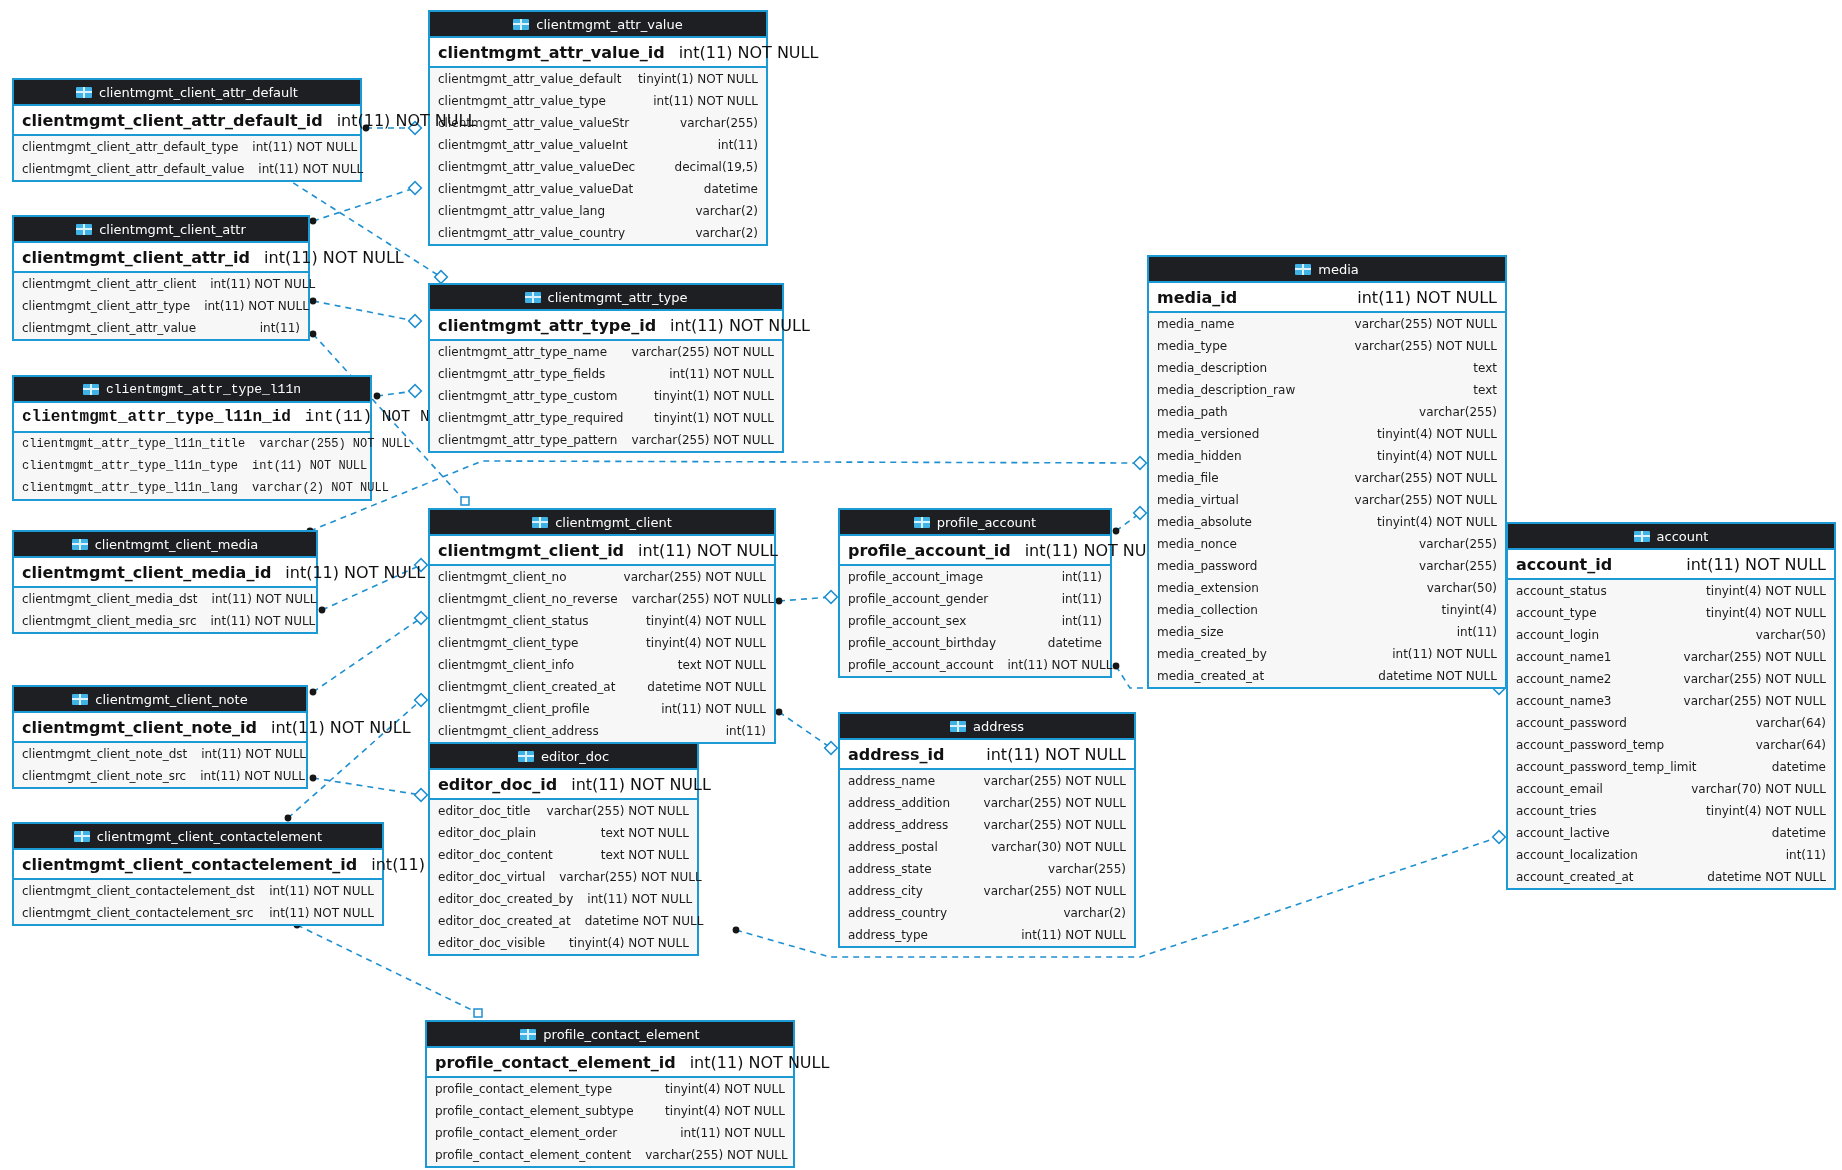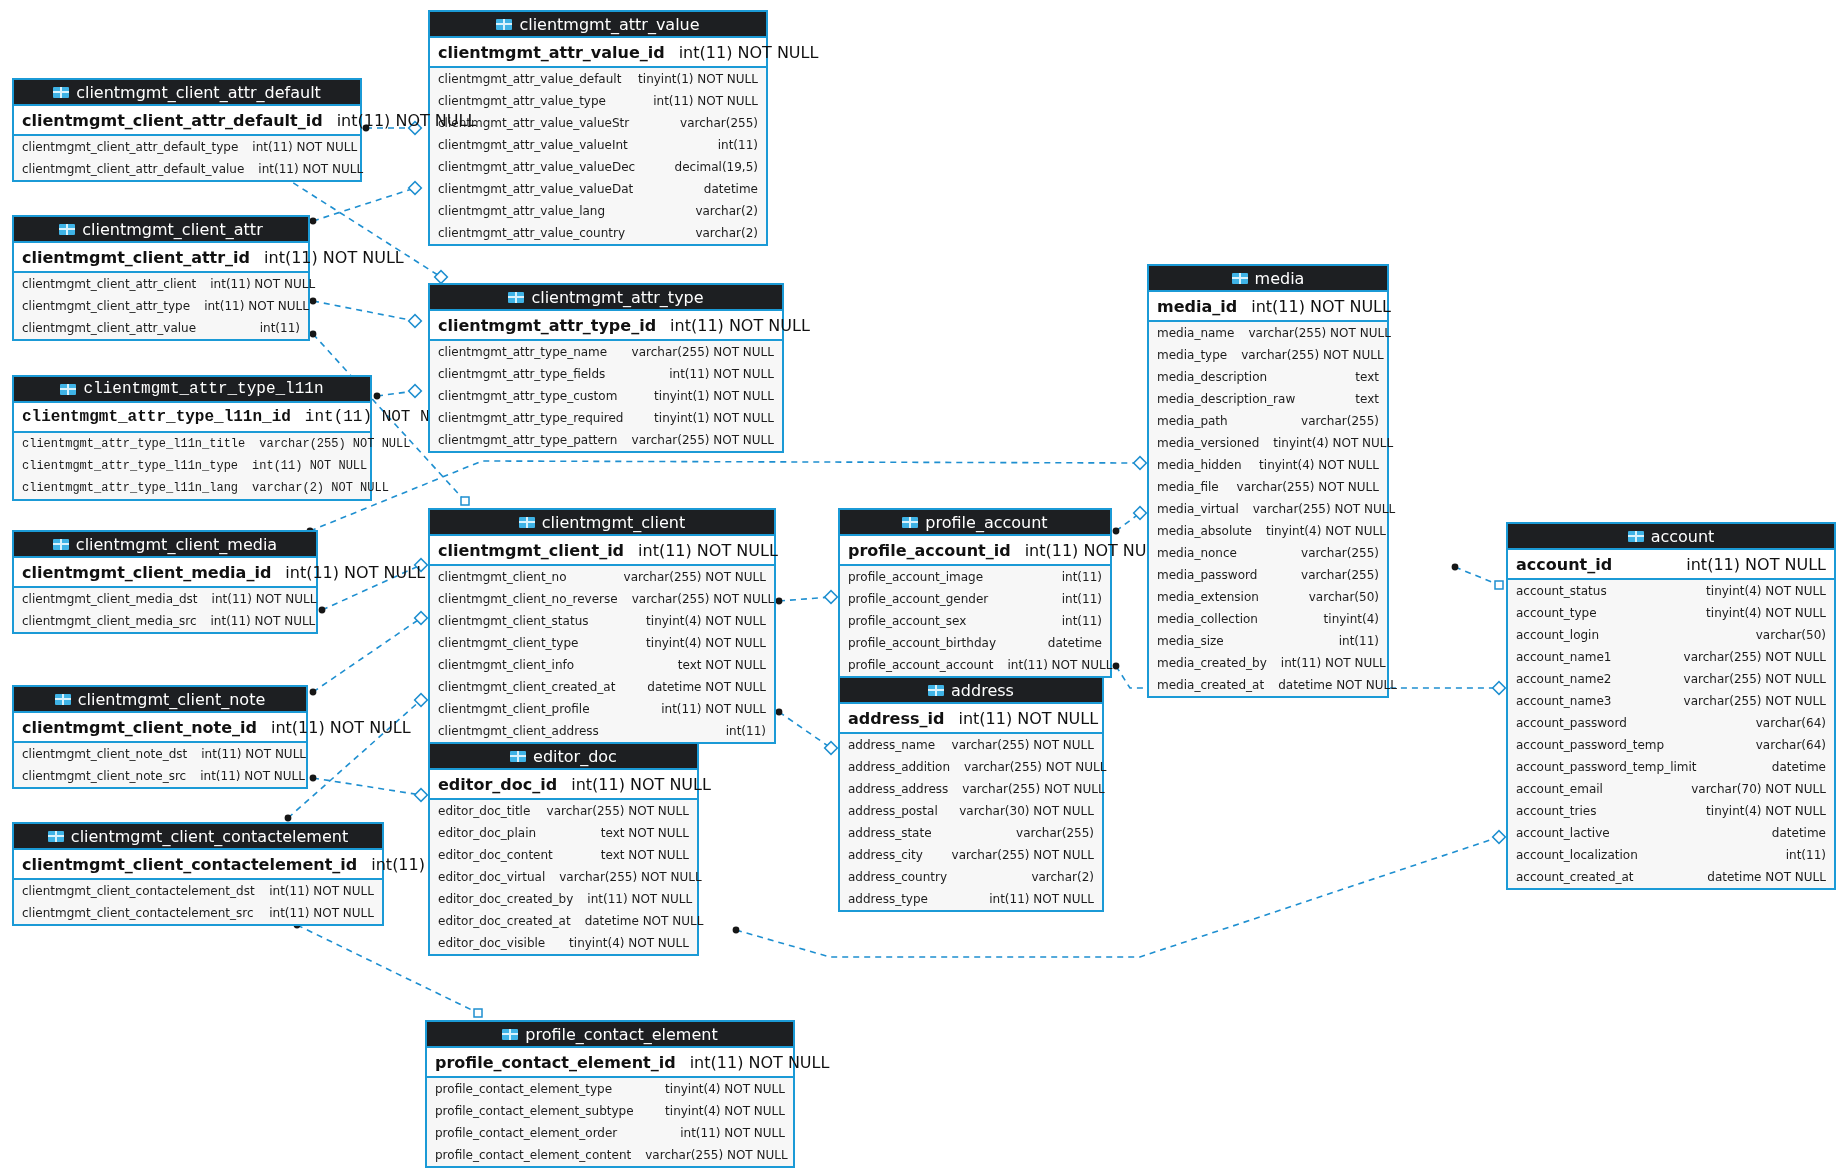--- a/index.html
+++ b/index.html
@@ -15,21 +15,21 @@
     position:absolute;z-index:2;
     border:2px solid #1b9ad6;
     background:#f7f7f7;
     box-sizing:border-box;
   }
   .tbl-header{
     height:24px;
     background:#1d1f22;
     color:#ffffff;
     display:flex;align-items:center;justify-content:center;gap:7px;
-    font-size:16px;
+    font-size:13px;
     border-bottom:2px solid #1b9ad6;
   }
   .tbl-icon{
     width:16px;height:11px;background:#3fb3e6;border-radius:1px;
     position:relative;flex:0 0 auto;
   }
   .tbl-icon::before{
     content:"";position:absolute;left:0;right:0;top:4px;height:2px;background:#d9f2fc;
   }
   .tbl-icon::after{
@@ -451,21 +451,21 @@
         <div class="tbl-row">
     <span class="col-name">profile_account_birthday</span>
     <span class="col-type">datetime</span>
   </div>
         <div class="tbl-row">
     <span class="col-name">profile_account_account</span>
     <span class="col-type">int(11) NOT NULL</span>
   </div>
       </div>
   </div>
-    <div class="tbl" style="left: 838px; top: 676px; width: 266px;">
+    <div class="tbl" style="left: 838px; top: 712px; width: 298px;">
     <div class="tbl-header">
       <span class="tbl-icon"></span>
       <span class="tbl-title">address</span>
     </div>
     <div class="tbl-pk">
       <span class="col-name">address_id</span>
       <span class="col-type">int(11) NOT NULL</span>
     </div>
     <div class="tbl-body">
         <div class="tbl-row">
@@ -495,21 +495,21 @@
         <div class="tbl-row">
     <span class="col-name">address_country</span>
     <span class="col-type">varchar(2)</span>
   </div>
         <div class="tbl-row">
     <span class="col-name">address_type</span>
     <span class="col-type">int(11) NOT NULL</span>
   </div>
       </div>
   </div>
-    <div class="tbl" style="left: 1147px; top: 255px; width: 242px; margin-top: 9px;">
+    <div class="tbl" style="left: 1147px; top: 255px; width: 360px;">
     <div class="tbl-header">
       <span class="tbl-icon"></span>
       <span class="tbl-title">media</span>
     </div>
     <div class="tbl-pk">
       <span class="col-name">media_id</span>
       <span class="col-type">int(11) NOT NULL</span>
     </div>
     <div class="tbl-body">
         <div class="tbl-row">

